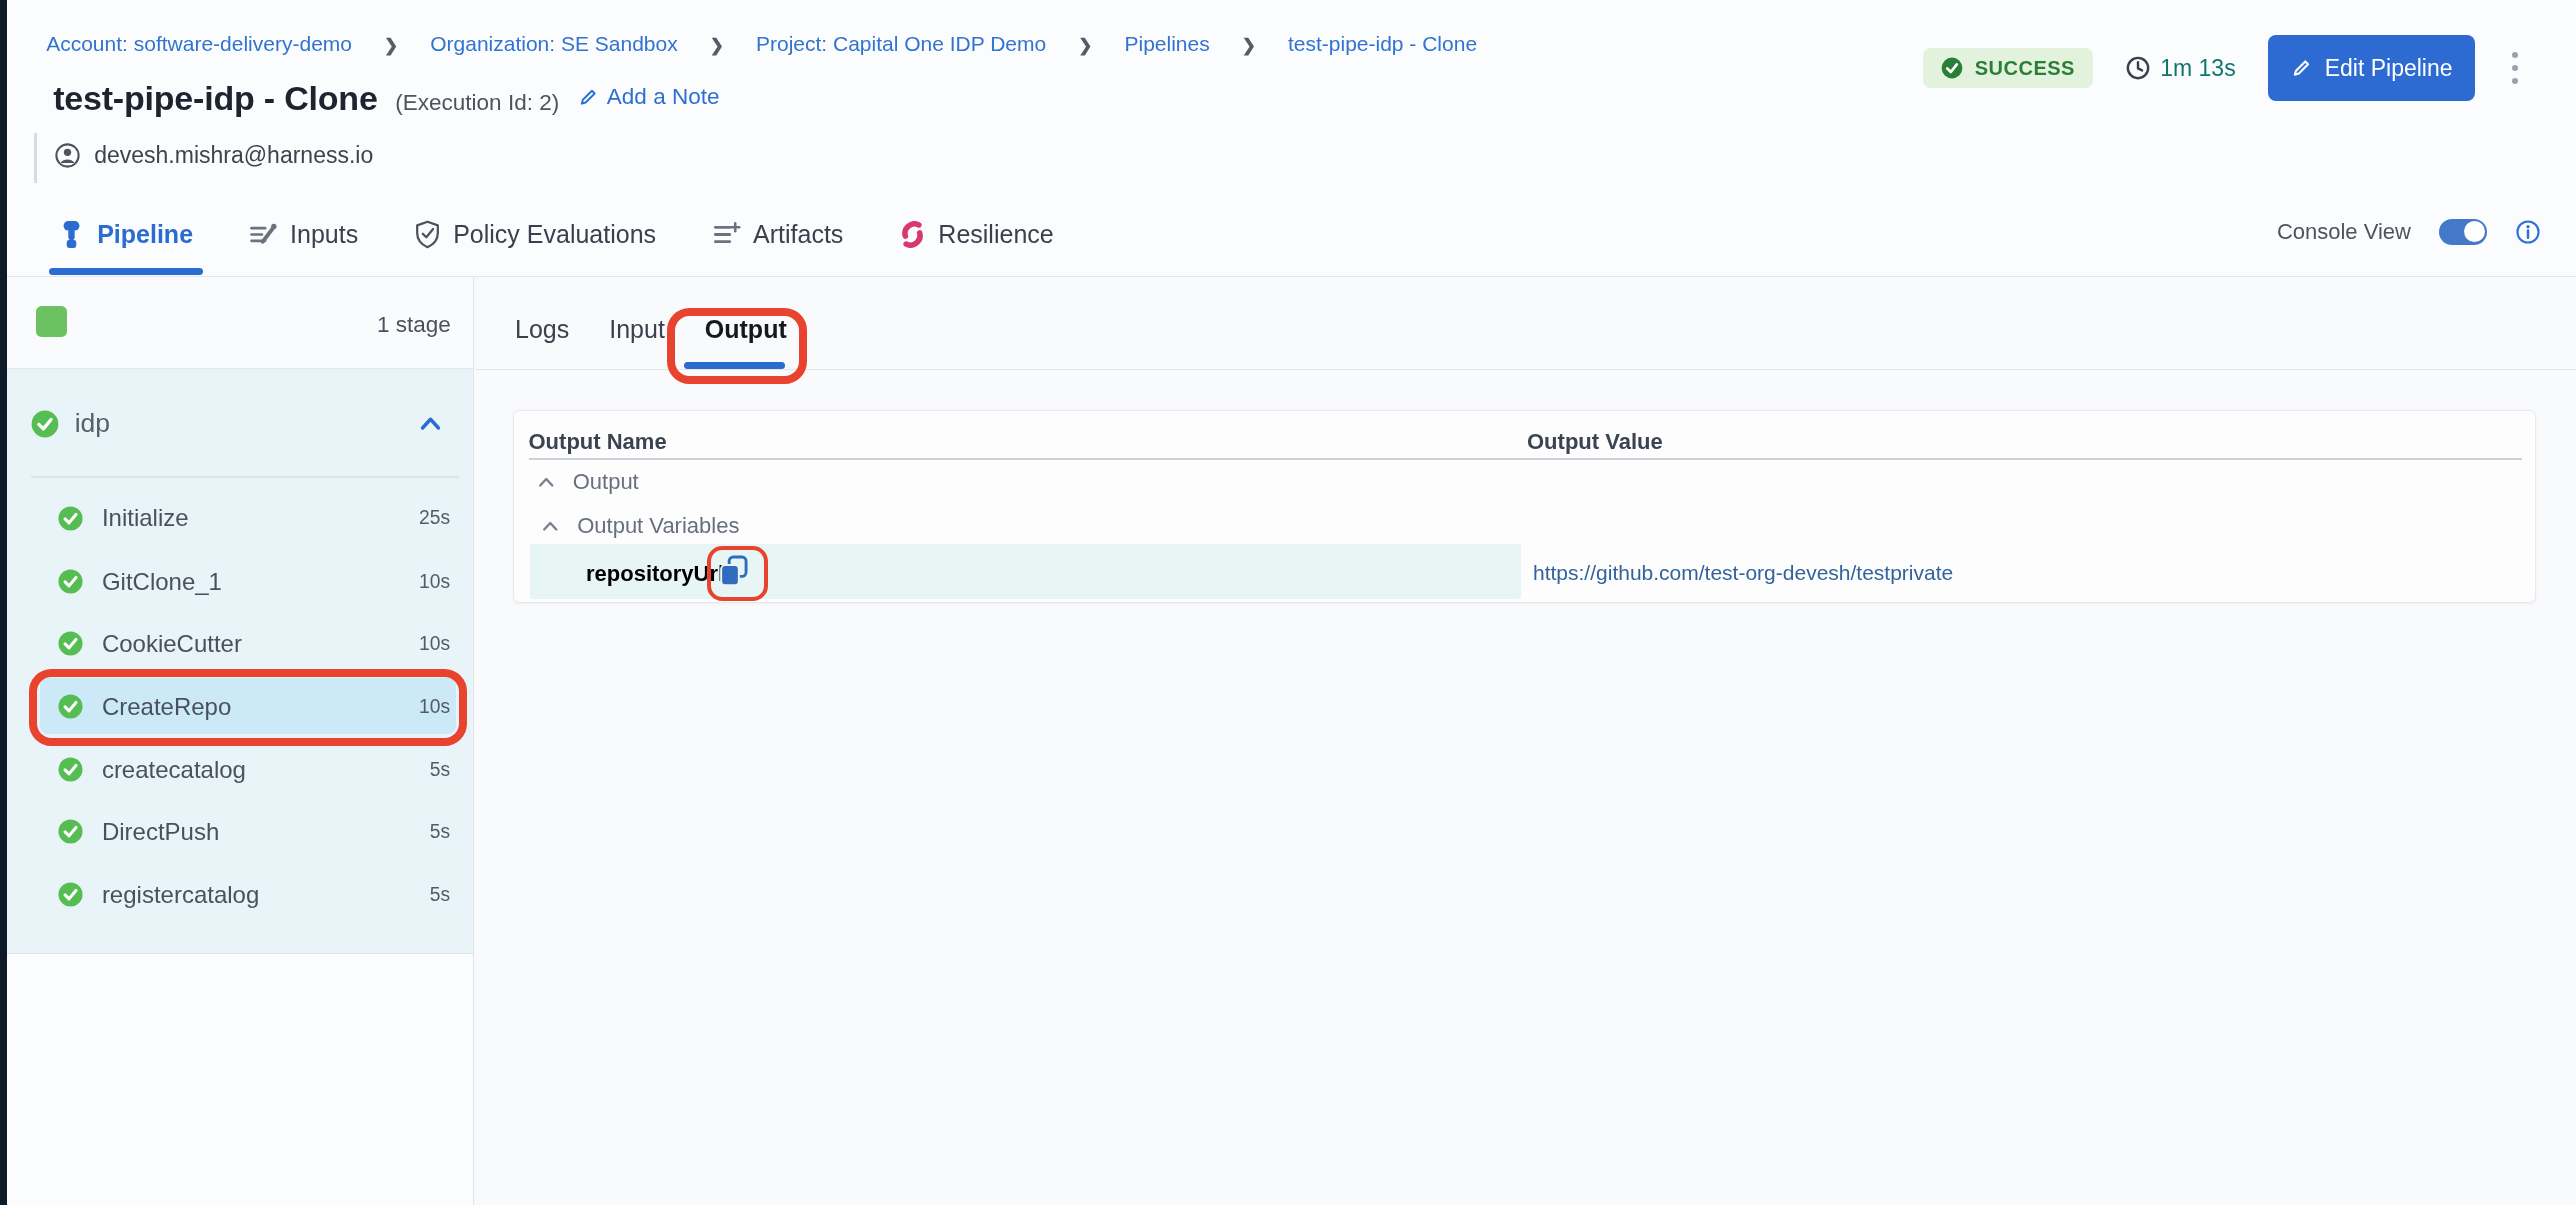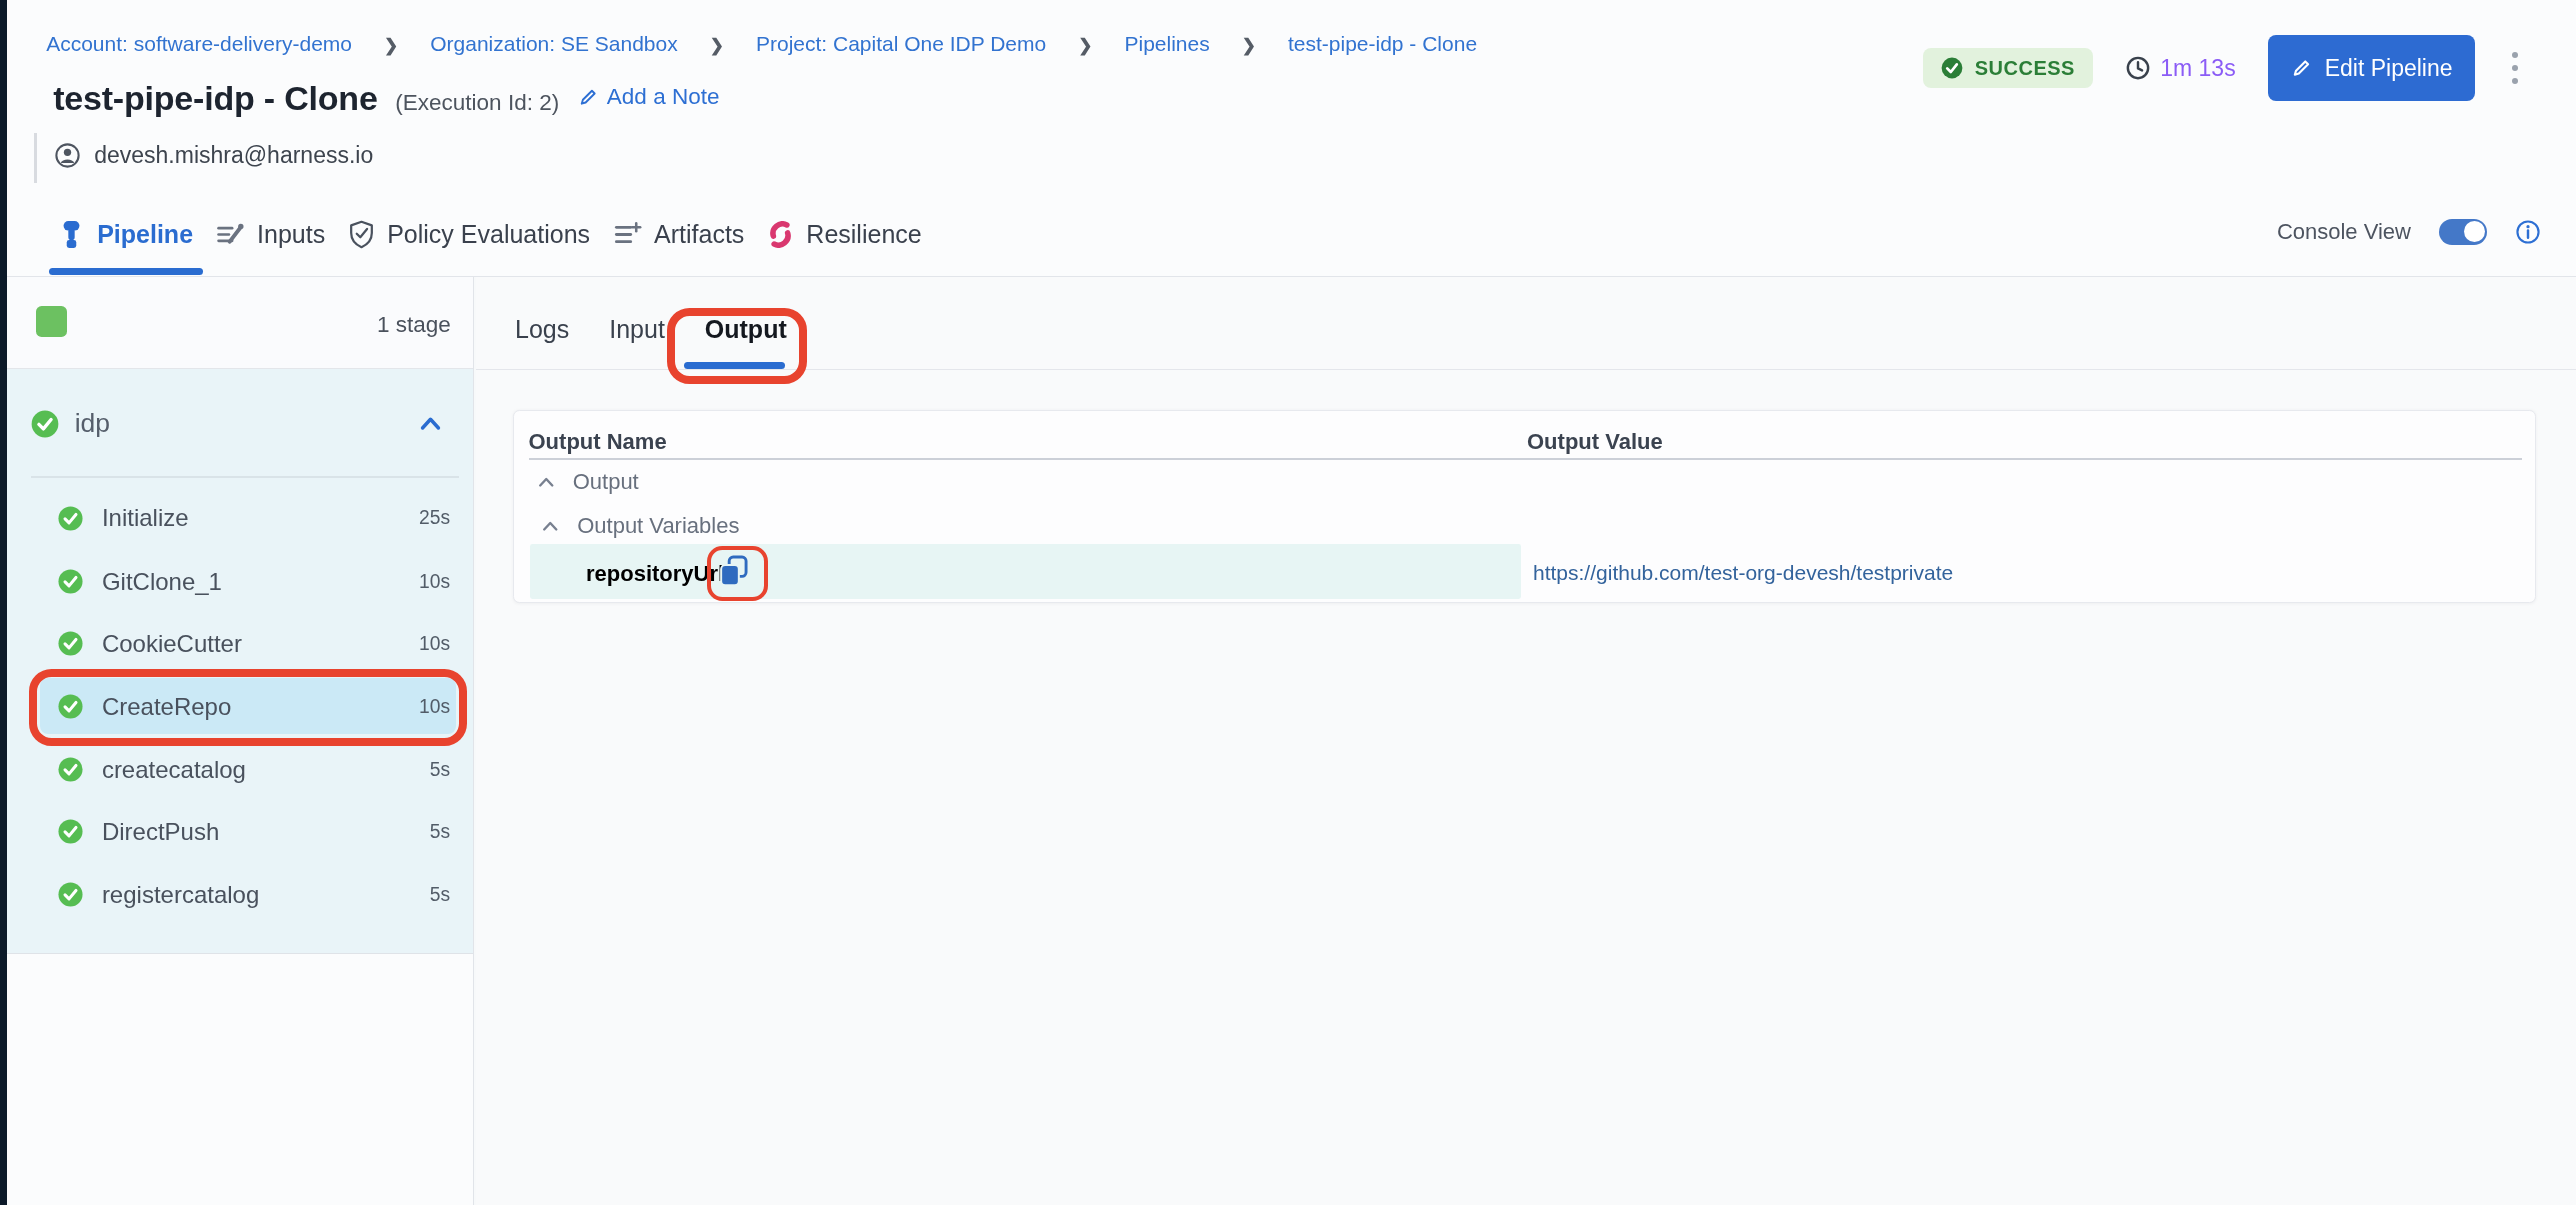--- a/index.html
+++ b/index.html
@@ -16,35 +16,35 @@
   
   .header{position:absolute;left:7.2px;top:0;right:0;height:277px;background:#fbfcfd;border-bottom:1.6px solid #e2e5ea;z-index:10;}
 
   .breadcrumb{position:absolute;left:39px;top:32px;display:flex;align-items:center;gap:32px;font-size:21px;white-space:nowrap;}
   .crumb{color:#3273d0;cursor:pointer;}
   .crumb-sep{color:#555c66;font-size:17px;font-weight:bold;transform:translateY(0.8px);}
 
   .hdr-right{position:absolute;right:53px;top:35px;display:flex;align-items:center;gap:32px;}
   .badge-success{display:flex;align-items:center;gap:10.5px;background:#e2f2dd;color:#2b7e37;
     border-radius:8px;padding:0 17.7px;height:40px;font-weight:bold;font-size:20px;letter-spacing:0.5px;}
-  .duration{display:flex;align-items:center;gap:9.6px;font-size:23px;color:#8b5cf6;font-weight:500;}
+  .duration{display:flex;align-items:center;gap:9.6px;font-size:23px;color:#0f766e;font-weight:500;}
   .btn-primary{display:flex;align-items:center;gap:12px;background:#2d6bd2;color:#ffffff;
     border:none;border-radius:8px;padding:0 22.5px;height:66px;font-size:23px;font-family:inherit;cursor:pointer;}
   .kebab{display:flex;flex-direction:column;gap:6.4px;padding:4.8px;cursor:pointer;}
   .kebab span{width:6.4px;height:6.4px;border-radius:50%;background:#9aa2ad;}
 
   .title-row{position:absolute;left:46px;top:79px;display:flex;align-items:baseline;gap:17.7px;white-space:nowrap;}
   .exec-title{font-size:34px;font-weight:bold;color:#1d242f;letter-spacing:-0.2px;}
   .exec-id{font-size:22.5px;color:#4d545e;}
   .add-note{display:flex;align-items:center;gap:8px;color:#2d6fd3;font-size:22.5px;cursor:pointer;transform:translateY(-1.6px);}
 
   .email-rule{position:absolute;left:27px;top:133px;width:2.4px;height:50px;background:#d8dbe0;}
   .email-row{position:absolute;left:47px;top:142px;display:flex;align-items:center;gap:13px;font-size:23px;color:#3d444e;}
 
-  .top-tabs{position:absolute;left:51px;top:209px;display:flex;align-items:center;gap:23px;height:50px;}
+  .top-tabs{position:absolute;left:51px;top:209px;display:flex;align-items:center;gap:56px;height:50px;}
   .ttab{display:flex;align-items:center;gap:12px;font-size:25px;color:#3a414d;cursor:pointer;white-space:nowrap;}
   .ttab.active{color:#2a6cd0;font-weight:bold;}
   .ttab-underline{position:absolute;left:42px;top:268px;width:154px;height:7.2px;border-radius:4px;background:#2a6cd0;}
 
   .console-cluster{position:absolute;right:35px;top:219px;display:flex;align-items:center;gap:28px;}
   .console-label{font-size:22px;color:#4d5460;}
   .toggle{width:48px;height:26px;border-radius:13px;background:#4478c8;position:relative;cursor:pointer;}
   .toggle .knob{position:absolute;right:2.4px;top:2.4px;width:21px;height:21px;border-radius:50%;background:#ffffff;}
 
   

